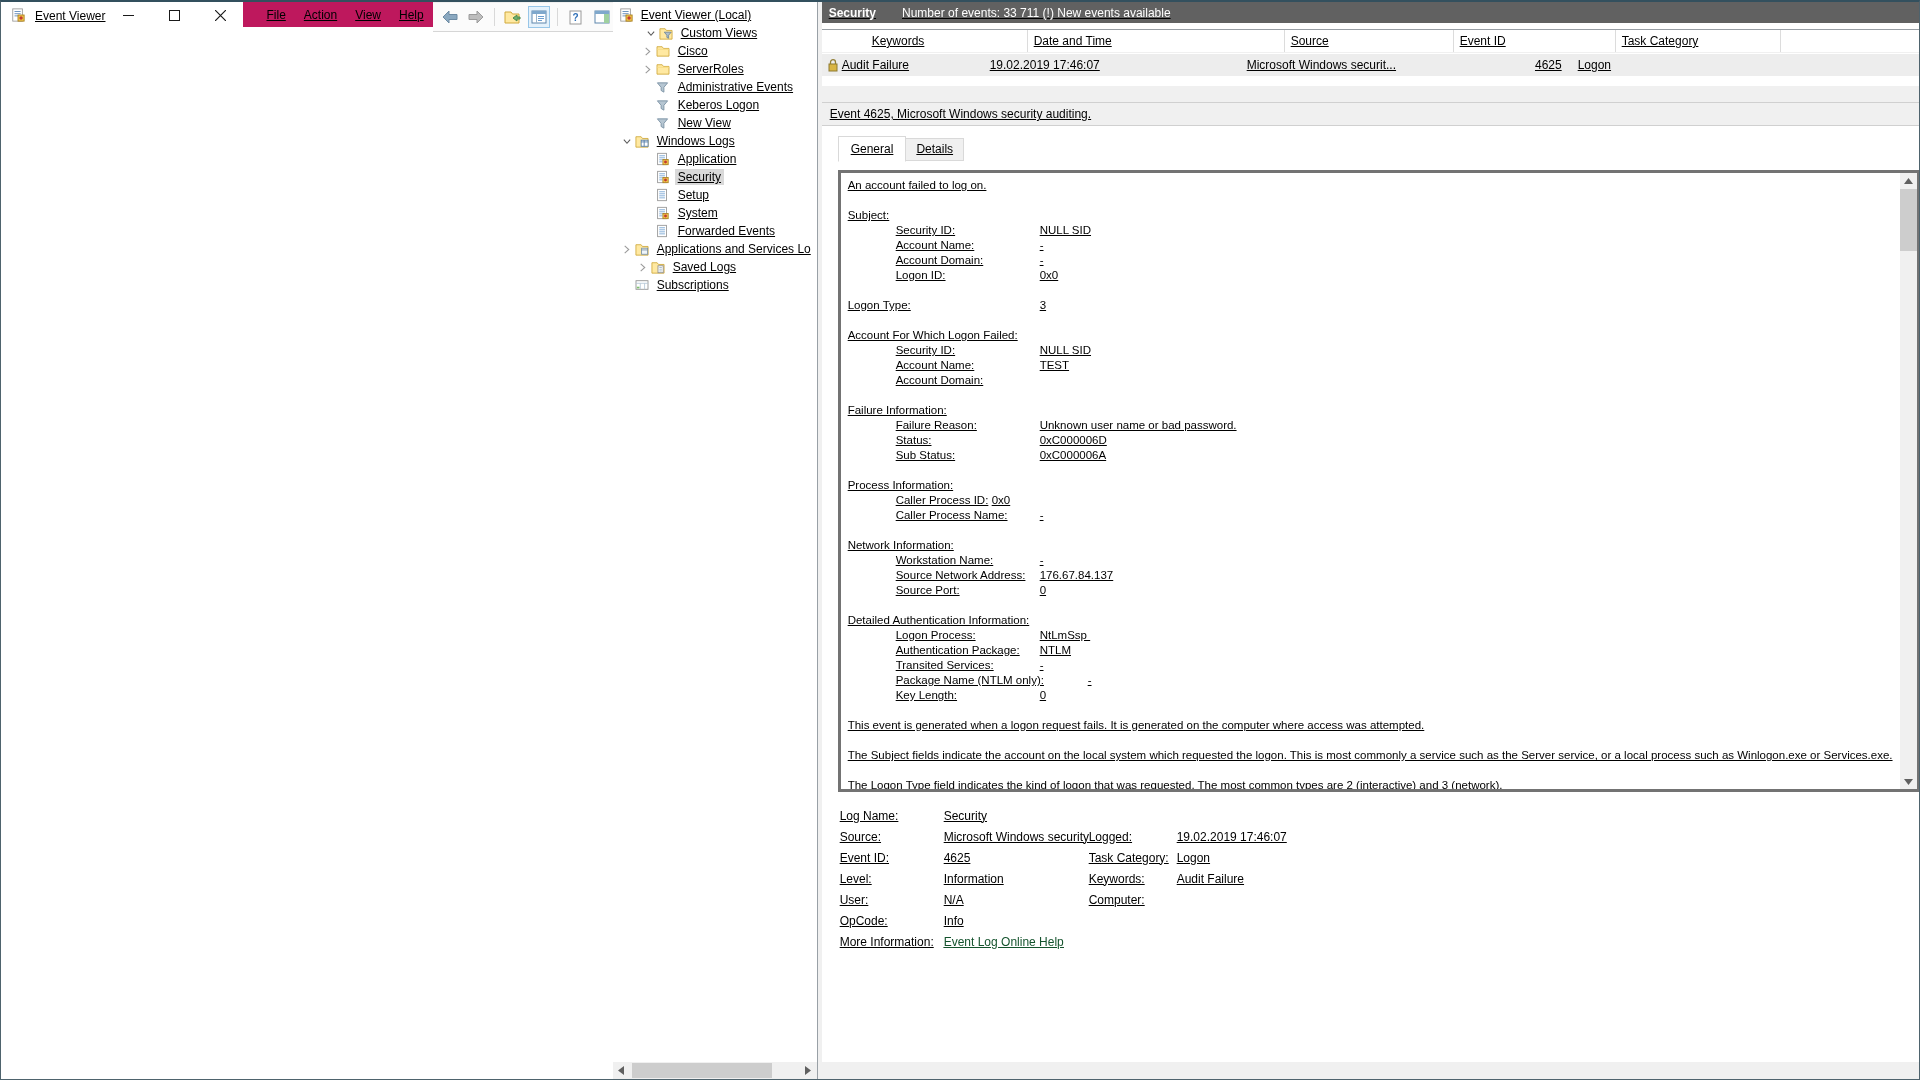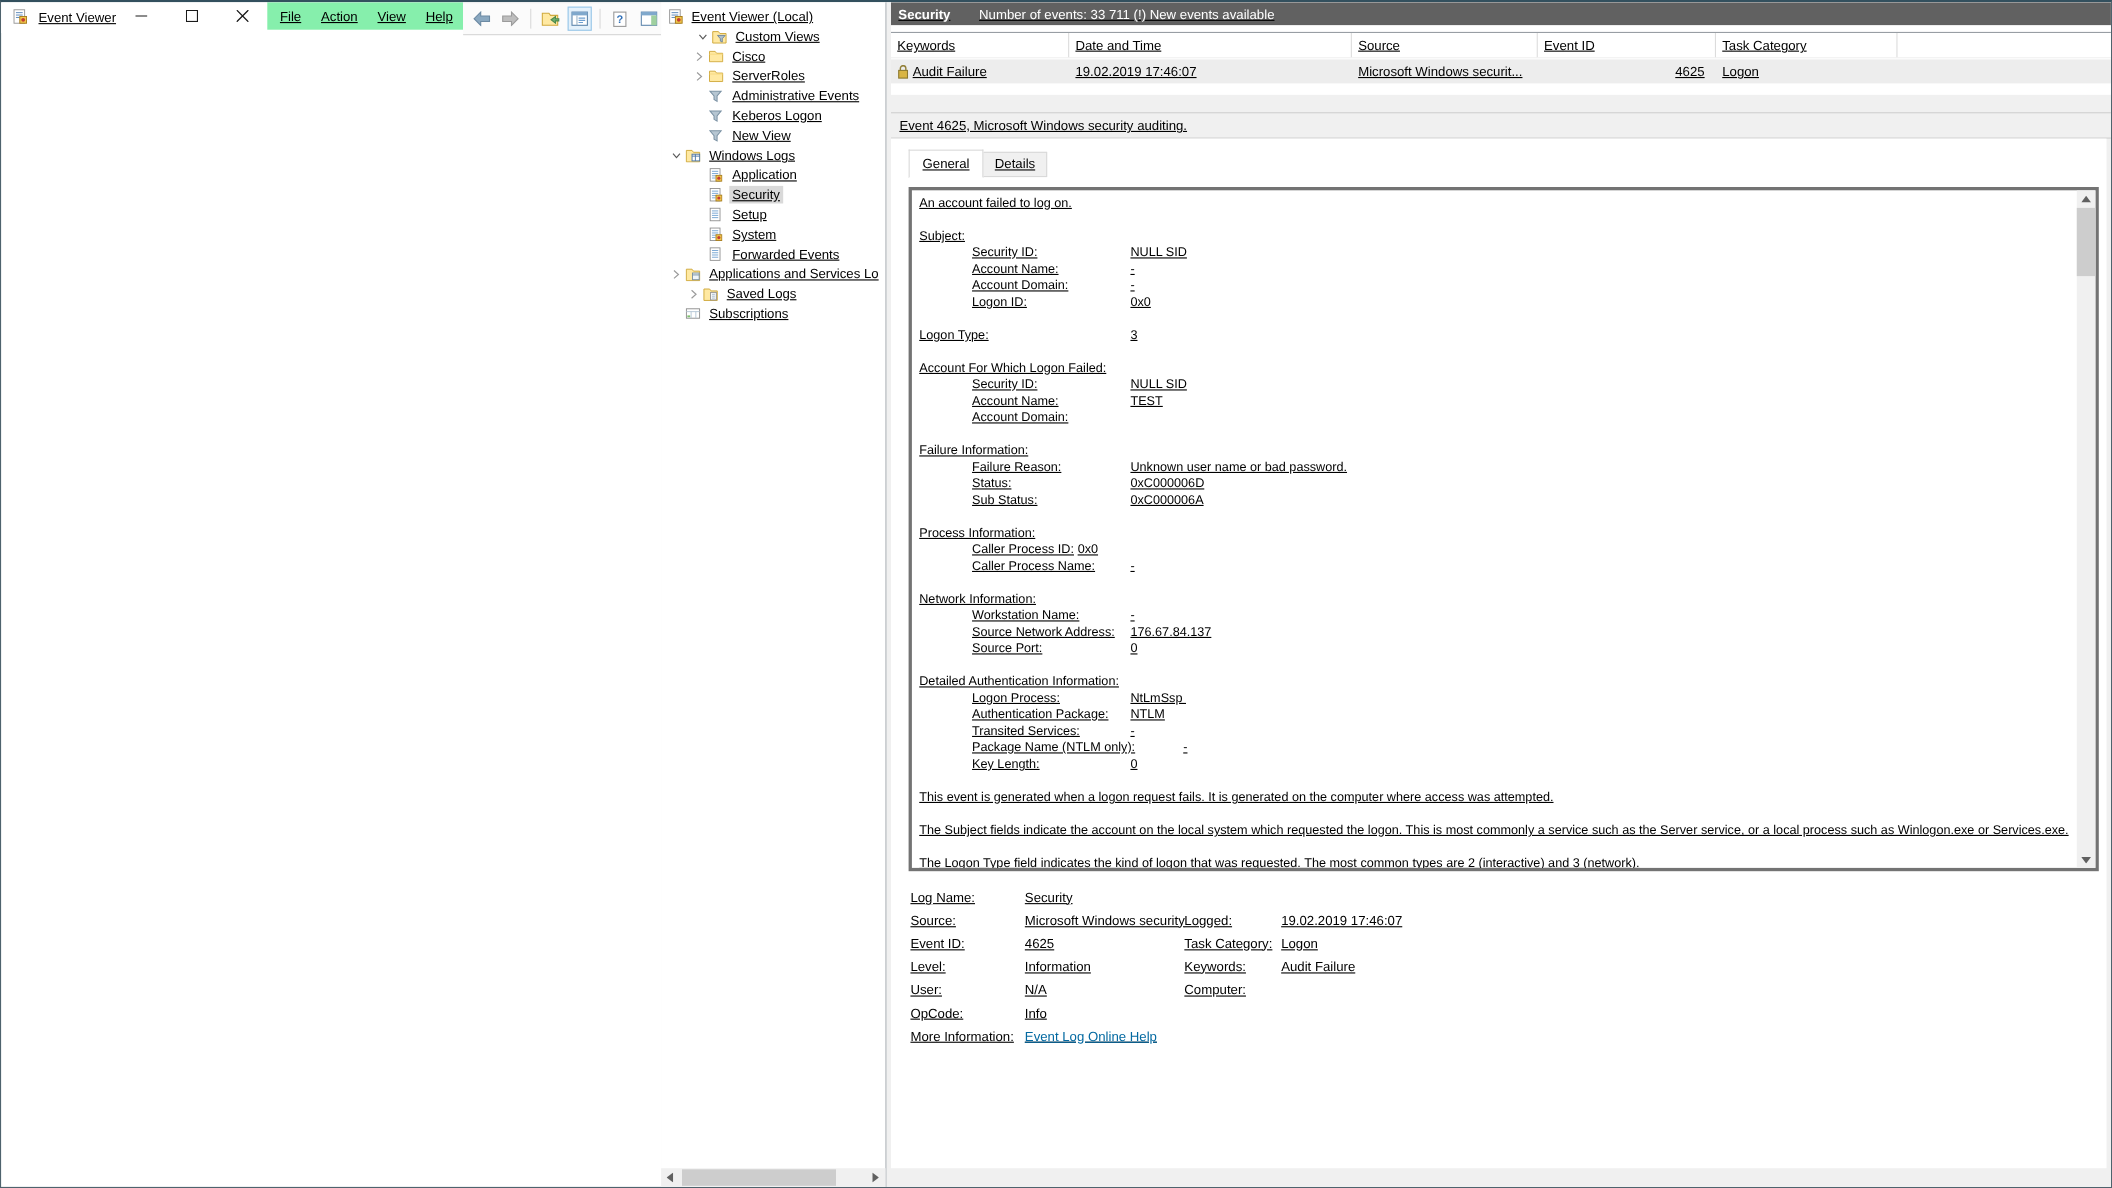--- a/index.html
+++ b/index.html
@@ -7,21 +7,21 @@
   .window{width:1920px;height:1080px;border:1px solid #4e636d;border-top:2px solid #33505e;
     display:flex;flex-direction:row;background:#fff;
     font-family:"Liberation Sans",sans-serif;color:#000;overflow:hidden;text-decoration:underline;}
   
   .titlebar{height:28px;display:flex;align-items:center;padding-left:10px;background:#fff;flex:0 0 auto;}
   .app-icon{width:16px;height:16px;margin-right:8px;display:inline-flex;}
   .title{font-size:12px;}
   .win-controls{margin-left:auto;display:flex;height:100%;}
   .wbtn{width:46px;height:100%;display:flex;align-items:center;justify-content:center;}
   
-  .menubar{height:25px;display:flex;align-items:center;padding-left:2px;font-size:12px;background:#86efac;flex:0 0 auto;}
+  .menubar{height:25px;display:flex;align-items:center;padding-left:14px;font-size:12px;background:#be185d;flex:0 0 auto;}
   .menu-item{padding:4px 9px;}
   
   .toolbar{height:30px;display:flex;align-items:center;padding-left:6px;gap:4px;background:#fbfbfb;
     border-top:1px solid #f0f0f0;border-bottom:1px solid #d6d6d6;flex:0 0 auto;}
   .tb-icon{width:22px;height:22px;display:flex;align-items:center;justify-content:center;border:1px solid transparent;}
   .tb-icon.selected{background:#e4f1fb;border:1px solid #98c6e8;}
   .tb-sep{width:1px;height:18px;background:#d9d9d9;margin:0 3px;}
   
   .body{flex:1;display:flex;min-height:0;background:#f0f0f0;}
   .sidebar{width:205px;flex:0 0 auto;background:#fff;border-right:1px solid #99a0a6;display:flex;flex-direction:column;min-height:0;}
@@ -64,21 +64,21 @@
   .desc-wrap{position:relative;border:3px solid #737373;height:622px;flex:0 0 auto;overflow:hidden;background:#fff;}
   .desc{margin:0;padding:5px 24px 5px 7px;font-family:"Liberation Sans",sans-serif;font-size:11.5px;line-height:15px;
     white-space:pre;tab-size:48px;-moz-tab-size:48px;}
   .desc-vscroll{position:absolute;top:0;right:0;bottom:0;width:17px;background:#f0f0f0;display:flex;flex-direction:column;}
   .efooter{margin:13px 0 0 2px;font-size:12px;flex:0 0 auto;}
   .f-row{display:flex;height:21px;align-items:center;}
   .f-l1{width:104px;flex:0 0 104px;}
   .f-v1{width:145px;flex:0 0 145px;white-space:nowrap;}
   .f-l2{width:88px;flex:0 0 88px;}
   .f-v2{flex:1;white-space:nowrap;}
-  a.elink{color:#0369a1;text-decoration:underline;}
+  a.elink{color:#14532d;text-decoration:underline;}
   .statusbar{height:22px;background:#f0f0f0;border-top:1px solid #d4d4d4;flex:0 0 auto;}
 </style>
 </head>
 <body>
 
 <div class="window">
 
   <div class="titlebar">
     <span class="app-icon">
         <svg width="14" height="14" viewBox="0 0 16 16">
@@ -376,21 +376,21 @@
     <div class="main">
 
       <div class="log-header">
         <span class="lh-title">Security</span>
         <span class="lh-summary">Number of events: 33 711 (!) New events available</span>
       </div>
 
       <div class="table-zone">
         <div class="etable" id="etable">
             <div class="t-header">
-              <div class="t-hcell" style="width: 162px; flex: 0 0 162px;">Keywords</div>
+              <div class="t-hcell" style="width: 162px; flex: 0 0 162px; margin-left: 44px;">Keywords</div>
               <div class="t-hcell" style="width: 257px; flex: 0 0 257px;">Date and Time</div>
               <div class="t-hcell" style="width: 169px; flex: 0 0 169px;">Source</div>
               <div class="t-hcell" style="width: 162px; flex: 0 0 162px;">Event ID</div>
               <div class="t-hcell" style="width: 165px; flex: 0 0 165px;">Task Category</div>
               <div class="t-hcell filler"></div>
             </div>
             <div class="t-row">
               <div class="t-cell" style="width: 162px; flex: 0 0 162px;">
                 <span style="display: inline-flex;">
                   <svg width="10" height="13" viewBox="0 0 10 13">

